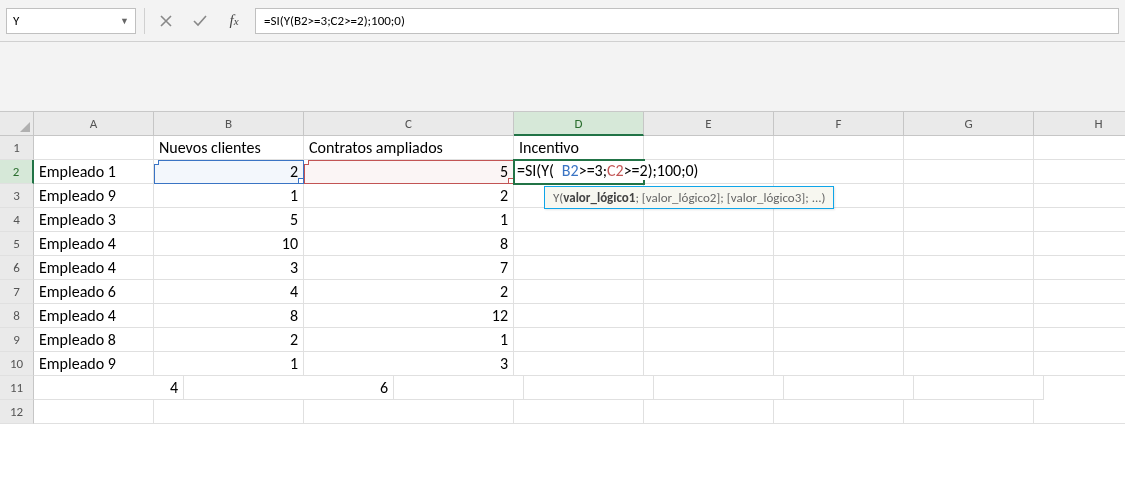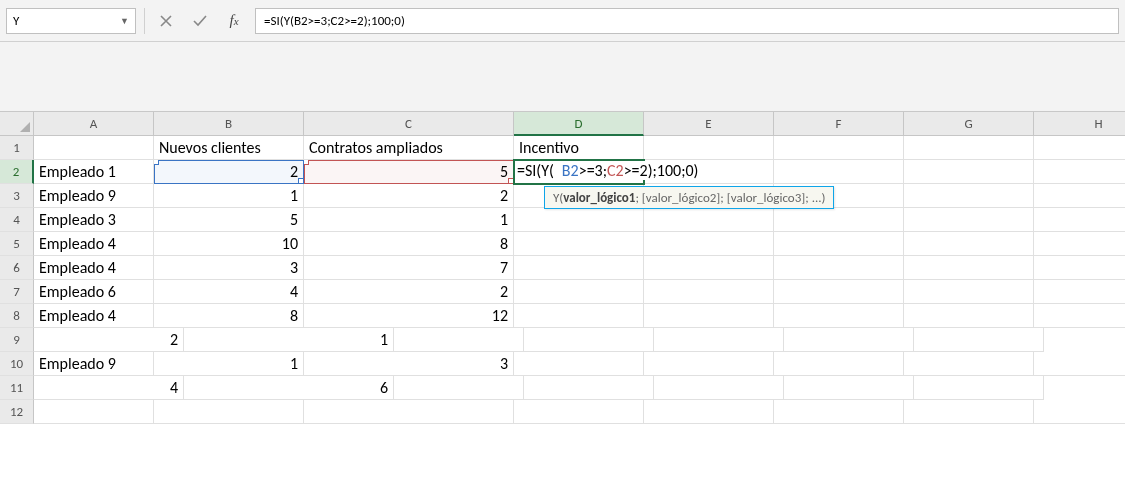--- a/index.html
+++ b/index.html
@@ -300,20 +300,21 @@
           <div class="cell wA">Empleado 4</div>
           <div class="cell wB r">8</div>
           <div class="cell wC r">12</div>
           <div class="cell wD"></div>
           <div class="cell wE"></div>
           <div class="cell wF"></div>
           <div class="cell wG"></div>
           <div class="cell wH"></div>
         </div>
         <div class="row rh">
+          <div class="cell wA">Empleado 8</div>
           <div class="cell wB r">2</div>
           <div class="cell wC r">1</div>
           <div class="cell wD"></div>
           <div class="cell wE"></div>
           <div class="cell wF"></div>
           <div class="cell wG"></div>
           <div class="cell wH"></div>
         </div>
         <div class="row rh">
           <div class="cell wA">Empleado 9</div>

